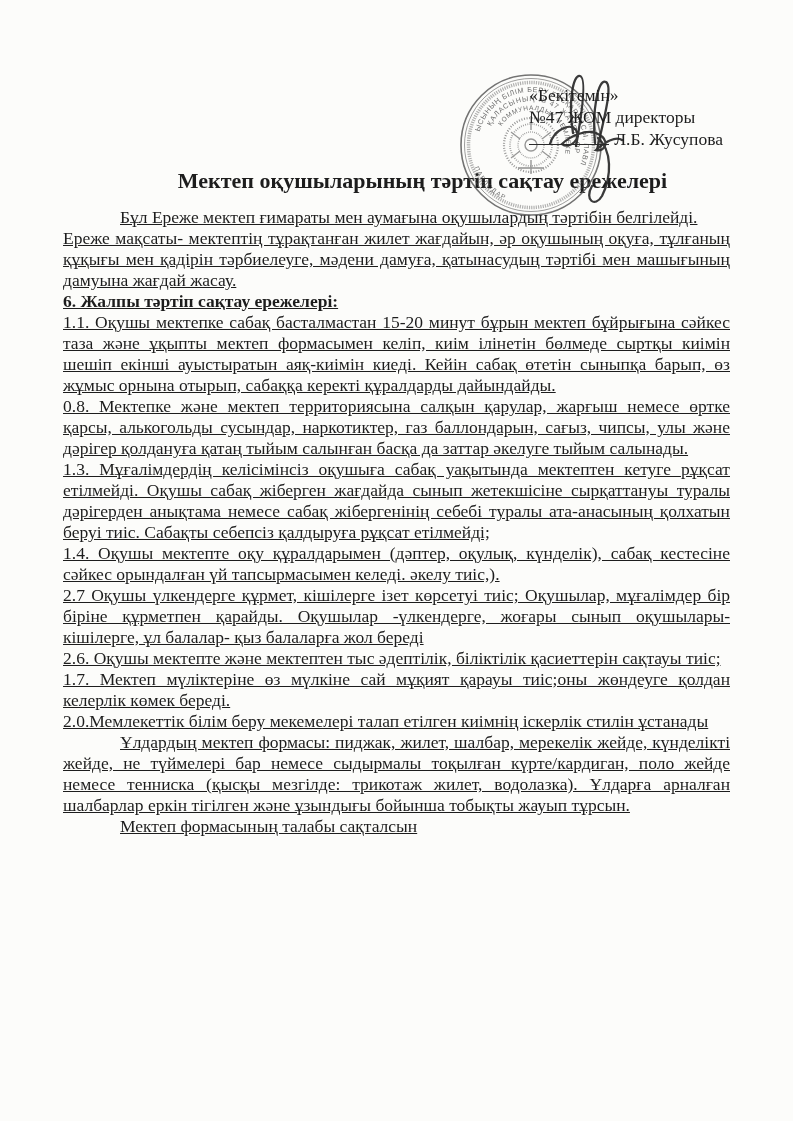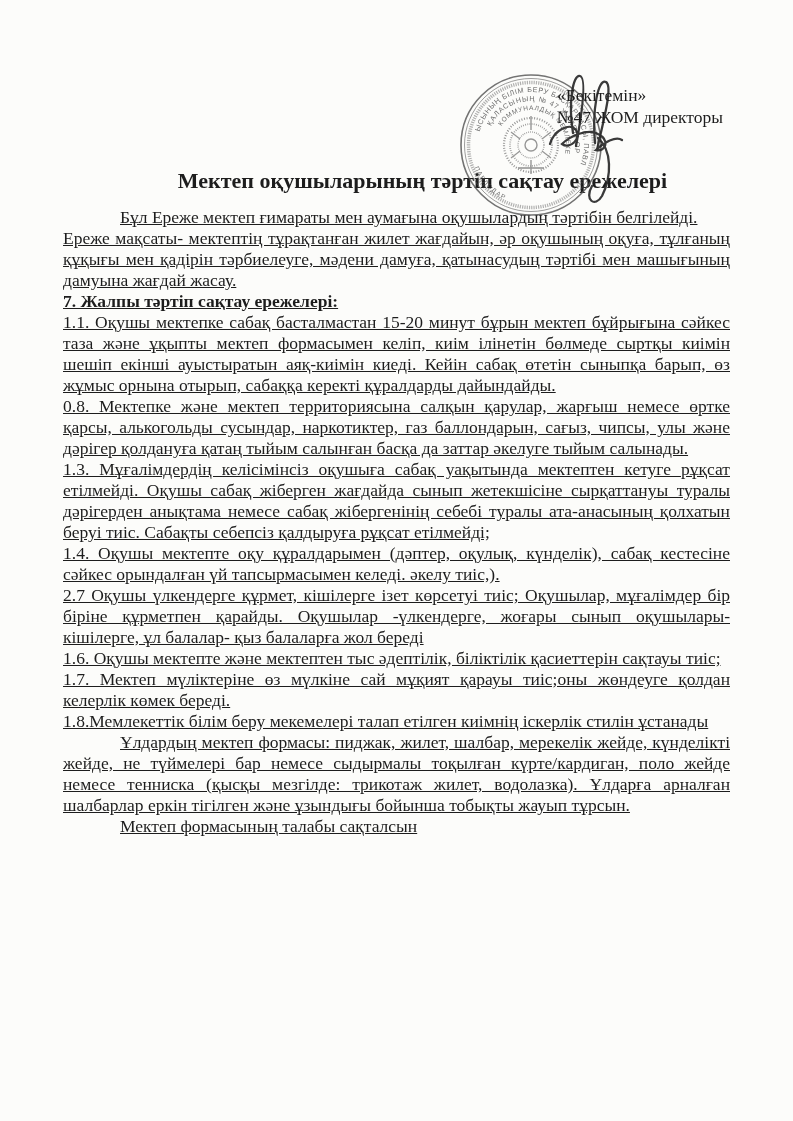--- a/index.html
+++ b/index.html
@@ -108,33 +108,34 @@
       <path d="M 33 75 C 28 45, 33 16, 40 18 C 47 20, 42 55, 36 88"></path>
       <path d="M 55 85 C 52 52, 58 20, 66 24 C 73 28, 64 60, 57 92"></path>
       <path d="M 10 86 C 14 72, 30 64, 36 72 C 42 80, 30 92, 22 86 C 30 78, 48 70, 58 76 C 70 82, 66 94, 56 92 C 64 84, 76 78, 82 82"></path>
       <path d="M 58 80 C 72 92, 72 118, 62 138 C 55 150, 44 142, 52 128"></path>
     </g>
   </svg>
 
   <div class="approval">
     <span class="row">«Бекітемін»</span>
     <span class="row">№47 ЖОМ директоры</span>
+    <span class="row"><span class="sig-line"></span><span>Л.Б. Жусупова</span></span>
   </div>
 
   <div class="title">Мектеп оқушыларының тәртіп сақтау ережелері</div>
 
   <div class="doc-body">
     <p class="indent">Бұл Ереже мектеп ғимараты мен аумағына оқушылардың тәртібін белгілейді.</p>
     <p>Ереже мақсаты- мектептің тұрақтанған жилет жағдайын, әр оқушының оқуға, тұлғаның құқығы мен қадірін тәрбиелеуге, мәдени дамуға, қатынасудың тәртібі мен машығының дамуына жағдай жасау.</p>
-    <p class="bold">7. Жалпы тәртіп сақтау ережелері:</p>
+    <p class="bold">6. Жалпы тәртіп сақтау ережелері:</p>
     <p>1.1. Оқушы мектепке сабақ басталмастан 15-20 минут бұрын мектеп бұйрығына сәйкес таза және ұқыпты мектеп формасымен келіп, киім ілінетін бөлмеде сыртқы киімін шешіп екінші ауыстыратын аяқ-киімін киеді. Кейін сабақ өтетін сыныпқа барып, өз жұмыс орнына отырып, сабаққа керекті құралдарды дайындайды.</p>
     <p>0.8. Мектепке және мектеп территориясына салқын қарулар, жарғыш немесе өртке қарсы, алькогольды сусындар, наркотиктер, газ баллондарын, сағыз, чипсы, улы және дәрігер қолдануға қатаң тыйым салынған басқа да заттар әкелуге тыйым салынады.</p>
     <p>1.3. Мұғалімдердің келісімінсіз оқушыға сабақ уақытында мектептен кетуге рұқсат етілмейді. Оқушы сабақ жіберген жағдайда сынып жетекшісіне сырқаттануы туралы дәрігерден анықтама немесе сабақ жібергенінің себебі туралы ата-анасының қолхатын беруі тиіс. Сабақты себепсіз қалдыруға рұқсат етілмейді;</p>
     <p>1.4. Оқушы мектепте оқу құралдарымен (дәптер, оқулық, күнделік), сабақ кестесіне сәйкес орындалған үй тапсырмасымен келеді. әкелу тиіс,).</p>
     <p>2.7 Оқушы үлкендерге құрмет, кішілерге ізет көрсетуі тиіс; Оқушылар, мұғалімдер бір біріне құрметпен қарайды. Оқушылар -үлкендерге, жоғары сынып оқушылары- кішілерге, ұл балалар- қыз балаларға жол береді</p>
-    <p>1.6. Оқушы мектепте және мектептен тыс әдептілік, біліктілік қасиеттерін сақтауы тиіс;</p>
+    <p>2.6. Оқушы мектепте және мектептен тыс әдептілік, біліктілік қасиеттерін сақтауы тиіс;</p>
     <p>1.7. Мектеп мүліктеріне өз мүлкіне сай мұқият қарауы тиіс;оны жөндеуге қолдан келерлік көмек береді.</p>
-    <p>1.8.Мемлекеттік білім беру мекемелері талап етілген киімнің іскерлік стилін ұстанады</p>
+    <p>2.0.Мемлекеттік білім беру мекемелері талап етілген киімнің іскерлік стилін ұстанады</p>
     <p class="indent">Ұлдардың мектеп формасы: пиджак, жилет, шалбар, мерекелік жейде, күнделікті жейде, не түймелері бар немесе сыдырмалы тоқылған күрте/кардиган, поло жейде немесе тенниска (қысқы мезгілде: трикотаж жилет, водолазка). Ұлдарға арналған шалбарлар еркін тігілген және ұзындығы бойынша тобықты жауып тұрсын.</p>
     <p class="indent">Мектеп формасының талабы сақталсын</p>
   </div>
 
 </div>
 
 </body></html>

